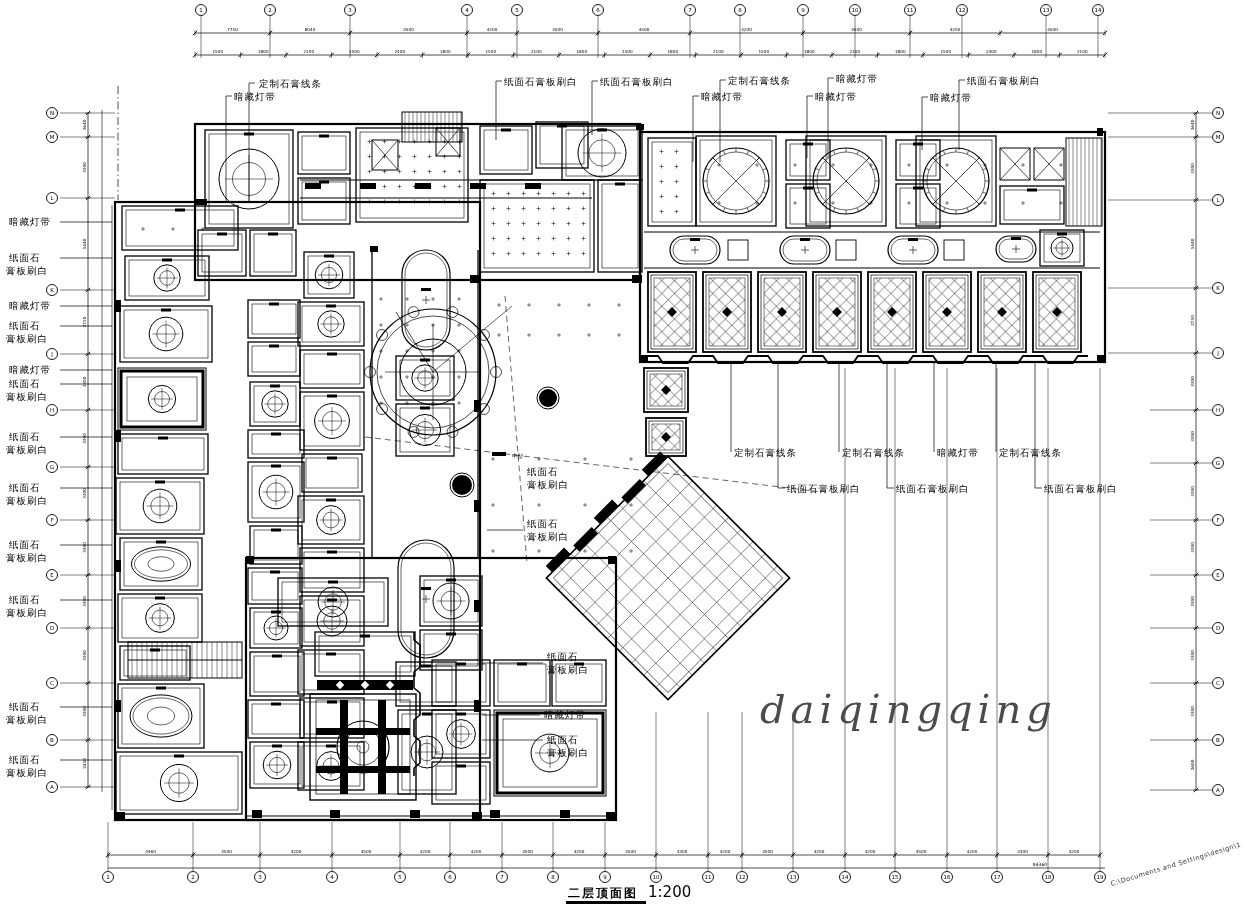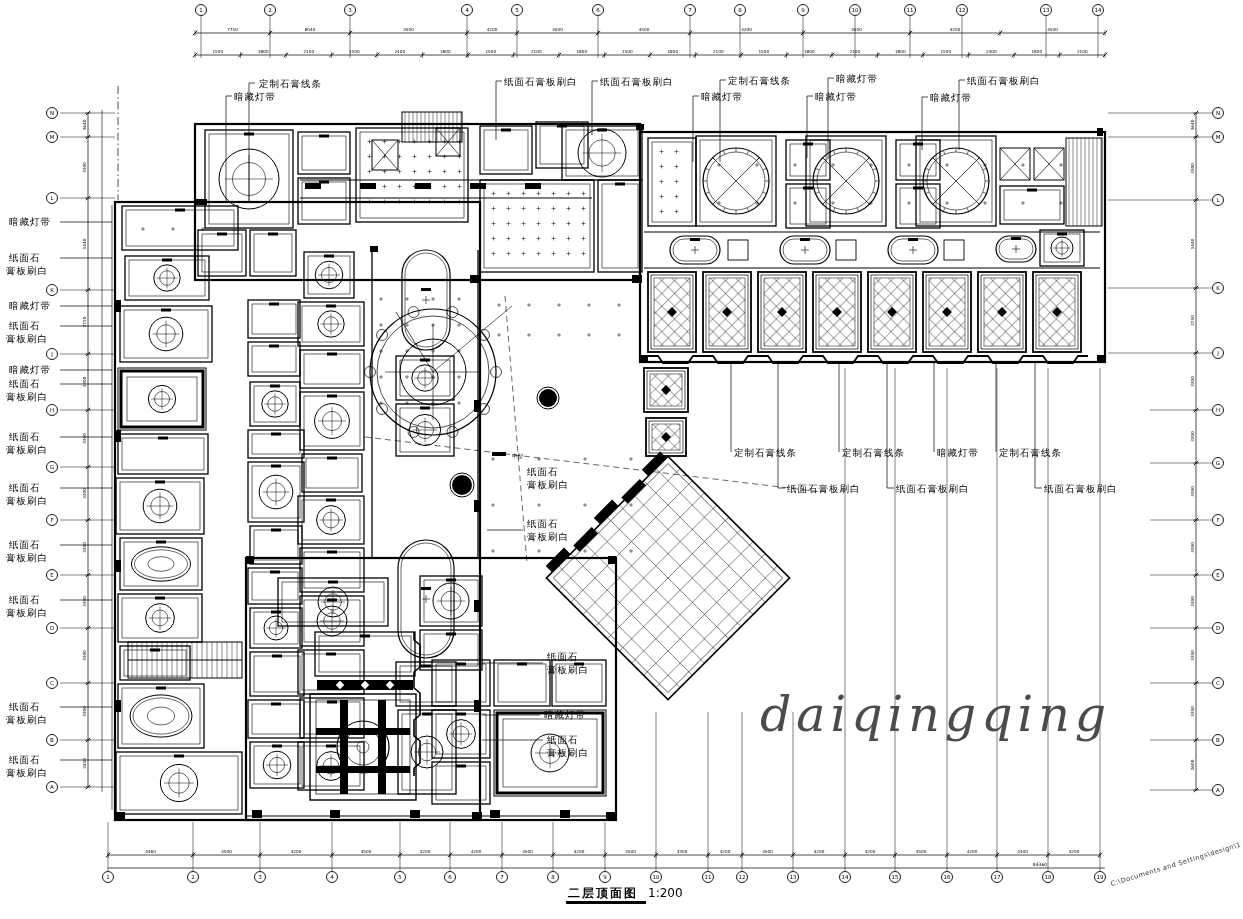--- a/index.html
+++ b/index.html
@@ -2,25 +2,25 @@
 <html><head>
 <meta charset="utf-8">
 <style>
   html,body{margin:0;padding:0;background:#fff;}
   body{width:1243px;height:919px;position:relative;font-family:"DejaVu Sans",sans-serif;overflow:hidden;}
   .canvas{position:absolute;left:0;top:0;width:1243px;height:919px;background:#fff;}
   svg{position:absolute;left:0;top:0;}
   .watermark{
     position:absolute;left:760px;top:686px;
     font-family:"DejaVu Serif",serif;font-style:italic;
-    font-size:49px;color:#4b4b4b;letter-spacing:5px;white-space:nowrap;
+    font-size:40px;color:#4b4b4b;letter-spacing:5px;white-space:nowrap;
   }
   .title-block{position:absolute;left:566px;top:882px;color:#000;white-space:nowrap;}
   .title-block .t{font-size:12px;font-weight:bold;letter-spacing:2px;border-bottom:3px solid #000;padding:0 8px 1px 2px;}
-  .title-block .s{font-size:12px;margin-left:2px;}
+  .title-block .s{font-size:15px;margin-left:2px;}
   .corner-note{
     position:absolute;left:1112px;top:880px;font-size:6.5px;color:#333;
     transform:rotate(-17deg);transform-origin:left bottom;white-space:nowrap;letter-spacing:.5px;
   }
 </style>
 </head>
 <body>
 
 <div class="canvas">
   <svg id="plan" width="1243" height="919" viewBox="0 0 1243 919">

